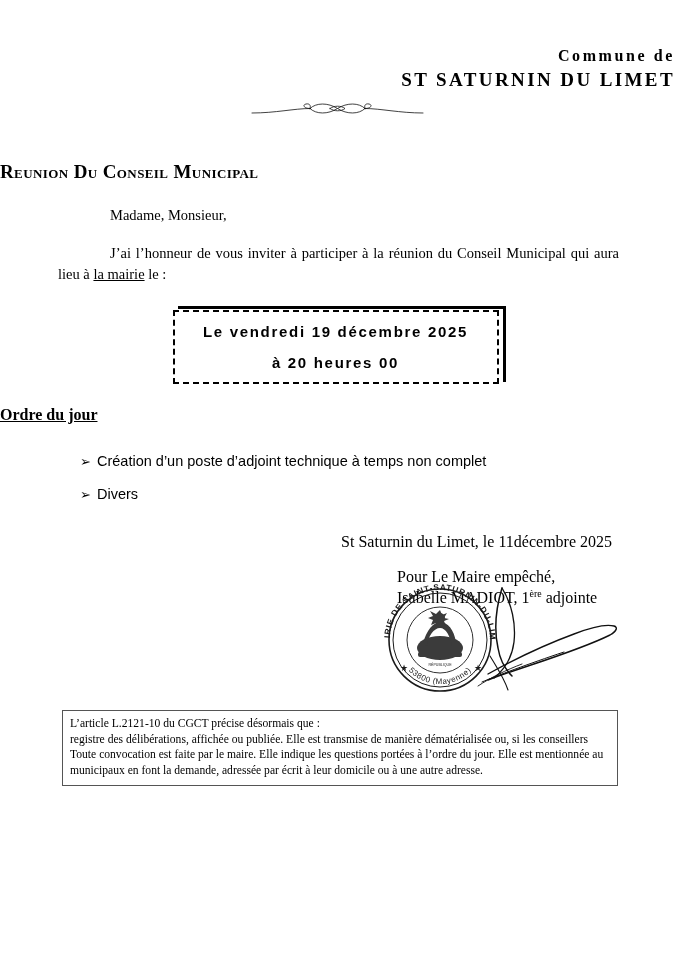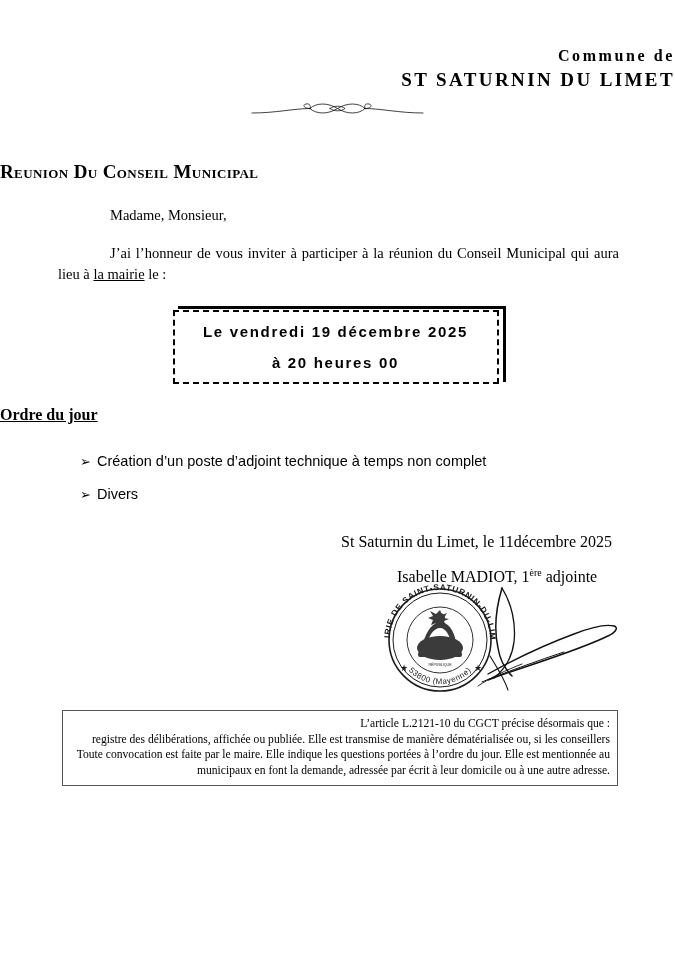--- a/index.html
+++ b/index.html
@@ -183,21 +183,21 @@
     left: 62px;
     top: 710px;
     width: 556px;
     box-sizing: border-box;
     border: 1px solid #555;
     padding: 5px 7px 6px 7px;
     font-size: 11.6px;
     line-height: 1.35;
     text-align: left;
   }
-  .legal-line { display: block; text-align: right; }
+  .legal-line { display: block; }
 </style>
 </head>
 <body>
 
 <div class="page">
 
   <div class="header">
     <div class="commune-line">Commune de</div>
     <div class="town-line">ST SATURNIN DU LIMET</div>
     <div class="flourish">
@@ -239,20 +239,21 @@
     </li>
     <li class="agenda-item">
       <span class="agenda-bullet">➢</span>
       <span class="agenda-text">Divers</span>
     </li>
   </ul>
 
   <div class="sig-block">
     <div class="sig-place">St Saturnin du Limet, le 11décembre 2025</div>
     <div class="sig-names">
+      <div>Pour Le Maire empêché,</div>
       <div><span>Isabelle MADIOT, 1</span><sup>ère</sup><span> adjointe</span></div>
     </div>
   </div>
 
   <div class="marks">
     <svg viewBox="0 0 250 122" width="250" height="122" aria-hidden="true">
       <defs>
         <path id="arcTop" d="M12,62 A50,50 0 0 1 112,62" fill="none"></path>
         <path id="arcBot" d="M18,62 A44,44 0 0 0 106,62" fill="none"></path>
       </defs>

